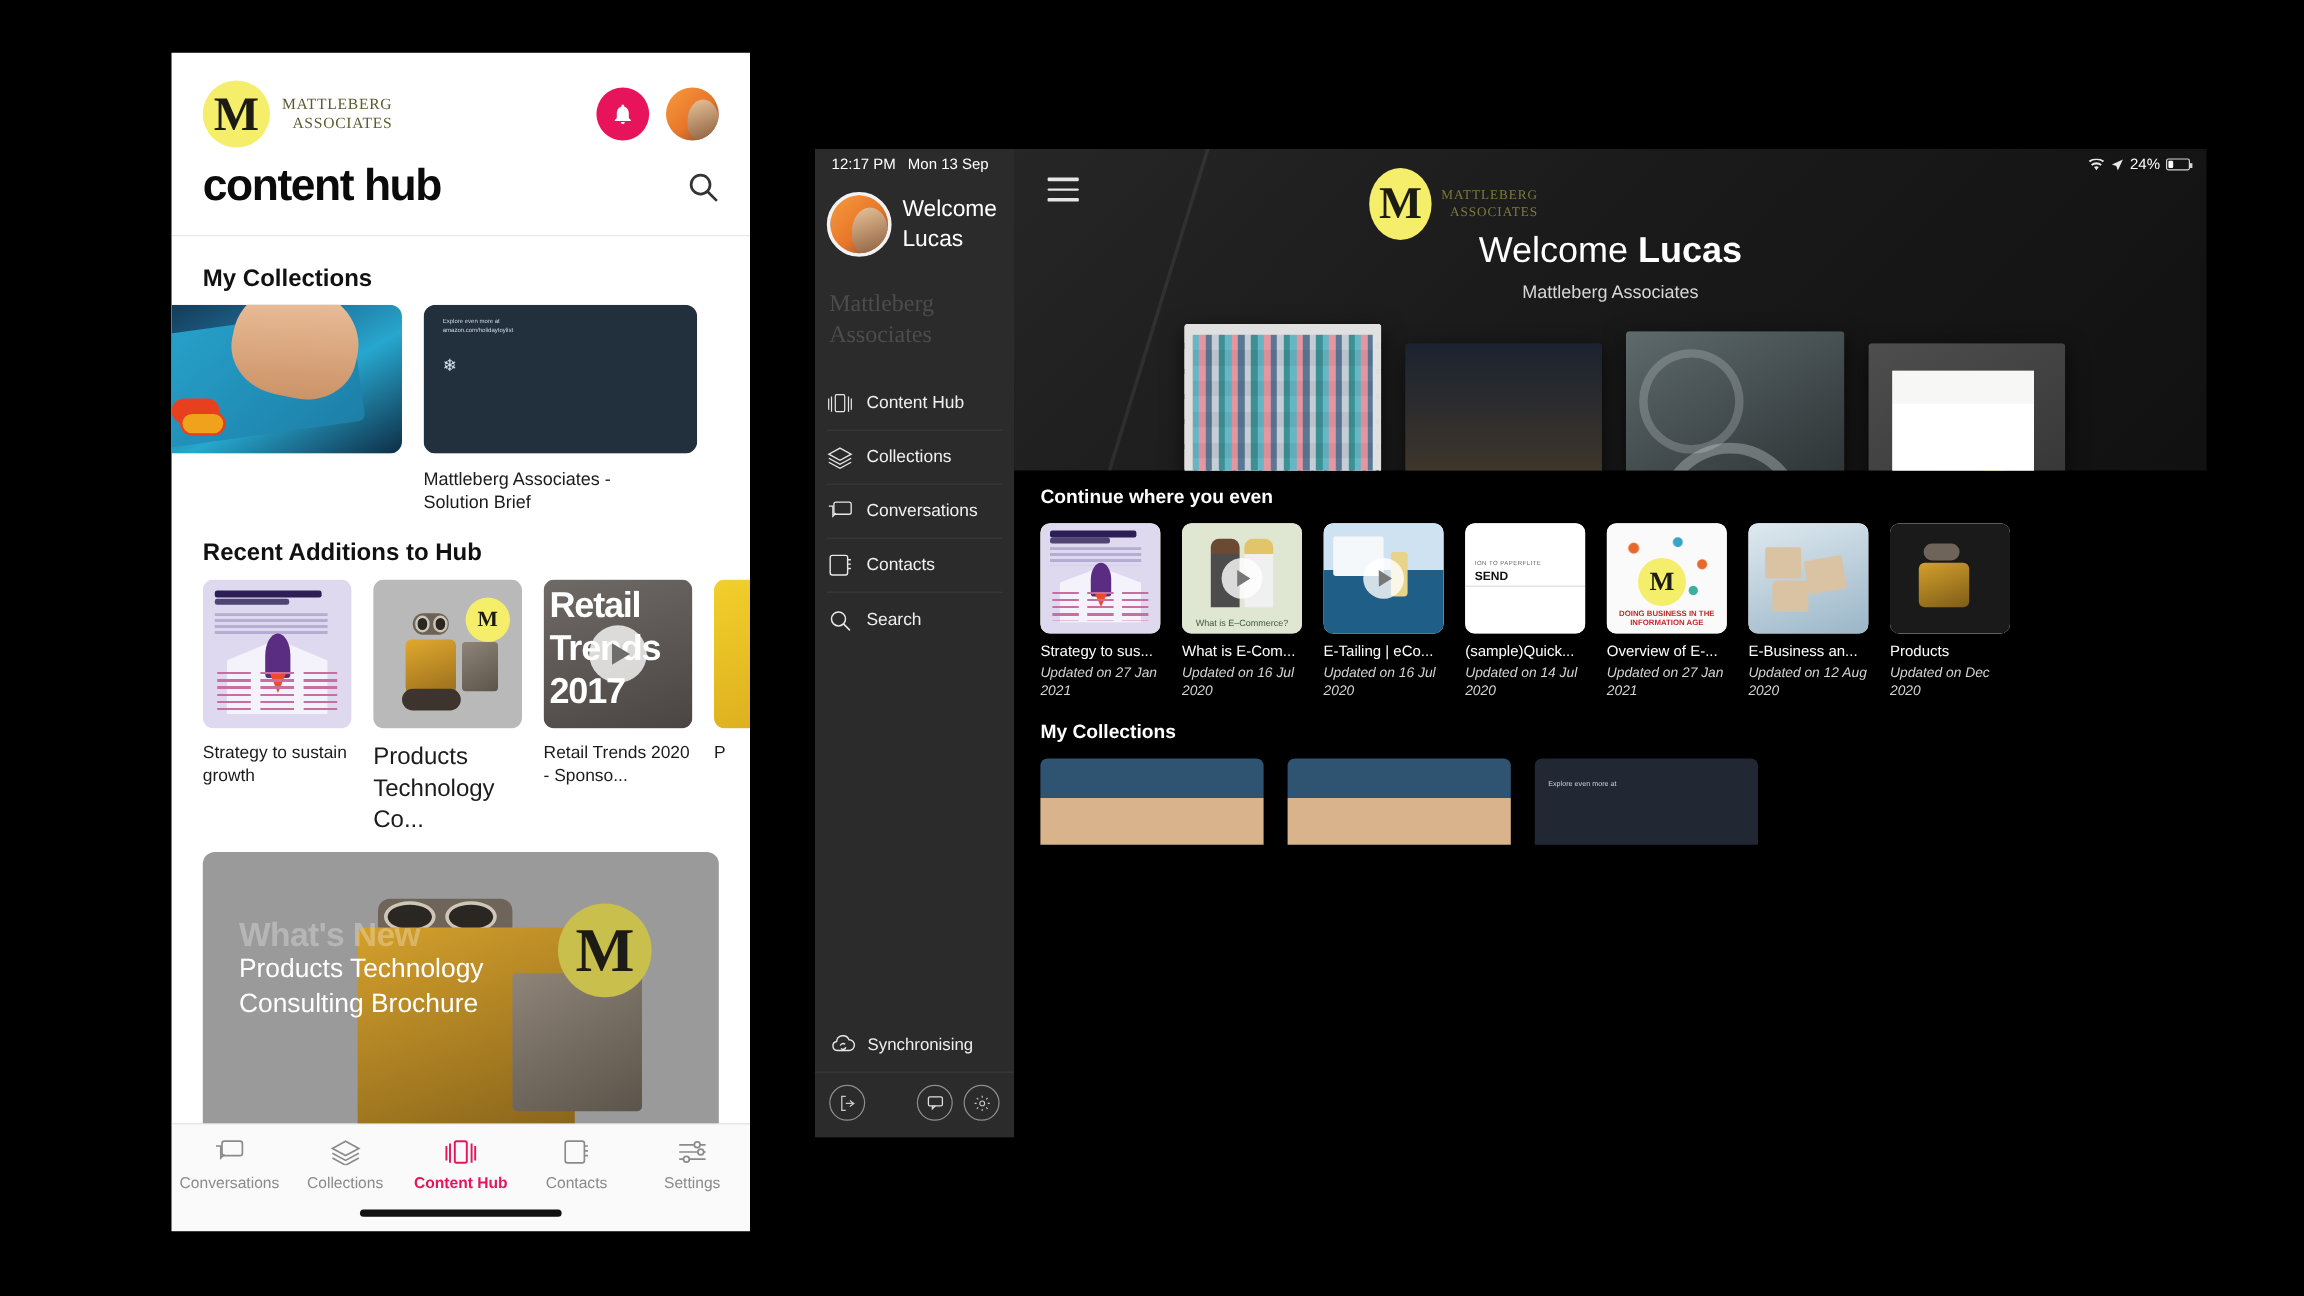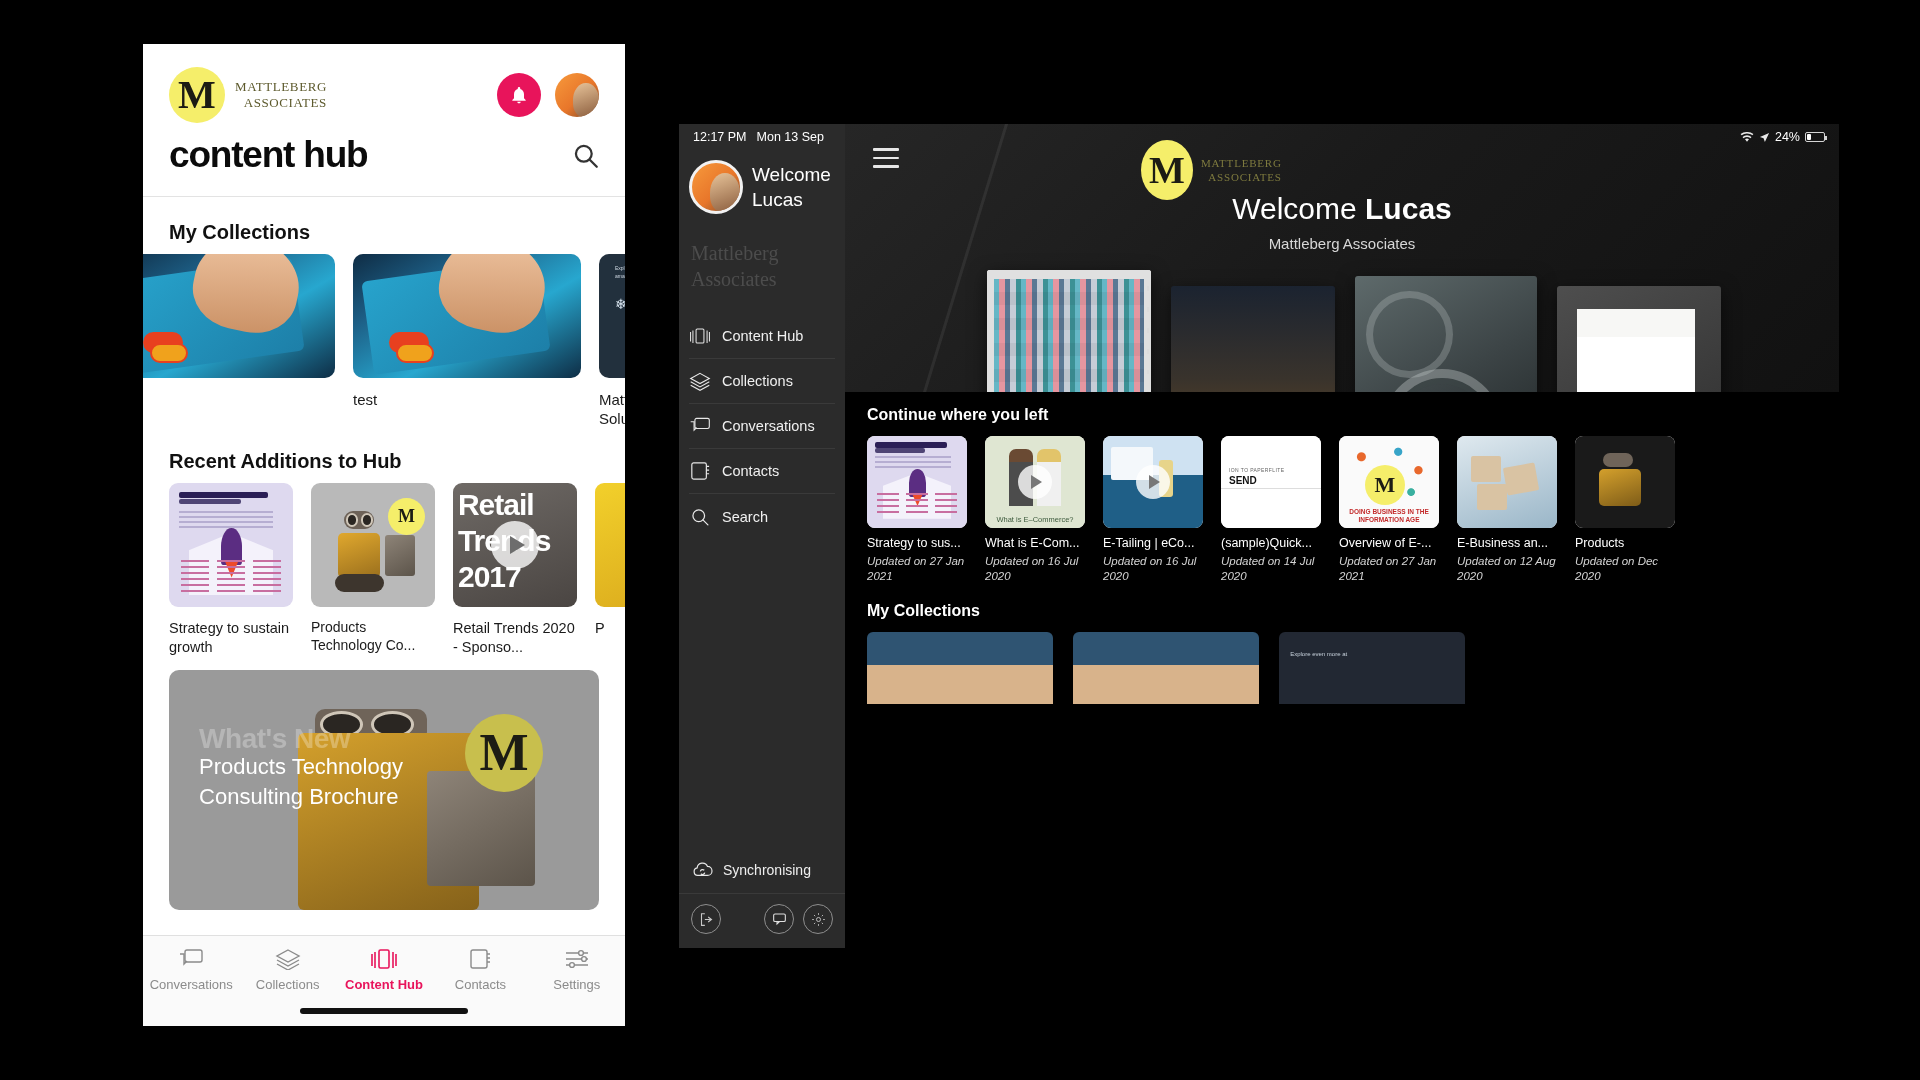--- a/index.html
+++ b/index.html
@@ -334,31 +334,20 @@
             <div class="art-card">
               <div class="cc"></div>
                 <div class="finger"></div>
                 <div class="chip1"></div>
                 <div class="chip2"></div>
             </div>
           </div>
         </div>
         <div class="coll-card">
           <div class="coll-thumb">
-            <div class="art-card">
-              <div class="cc"></div>
-                <div class="finger"></div>
-                <div class="chip1"></div>
-                <div class="chip2"></div>
-            </div>
-          </div>
-          <div class="coll-label">test</div>
-        </div>
-        <div class="coll-card">
-          <div class="coll-thumb">
             <div class="art-tv">
               <div class="amz">Explore even more at<br>amazon.com/holidaytoylist</div>
               <div class="snow">❄</div>
 
             </div>
           </div>
           <div class="coll-label">Mattleberg Associates - Solution Brief</div>
         </div>
       </div>
 
@@ -385,21 +374,21 @@
             <div class="art-we">
               <div class="head"></div>
                 <div class="eye e1"></div>
                 <div class="eye e2"></div>
               <div class="body"></div>
                 <div class="trk"></div>
                 <div class="cube"></div>
               <div class="logo">M</div>
             </div>
           </div>
-          <div class="coll-label" style="width:124px;font-size:14px">Products Technology Co...</div>
+          <div class="coll-label" style="width:124px;font-size:20px">Products Technology Co...</div>
         </div>
         <div style="width:124px">
           <div style="width:124px;height:124px;border-radius:9px;overflow:hidden">
             <div class="art-rt">
               <div class="t1">Retail</div>
                 <div class="t2">Trends</div>
                 <div class="t3">2017</div>
               <div class="play"></div>
             </div>
           </div>
@@ -614,21 +603,21 @@
 
           </div>
           <div class="bigcard" style="margin-top:16px">
             <div class="sw sw-report"></div>
 
           </div>
         </div>
       </div>
 
       <div class="tb-sec">
-        <div class="tb-sec-h">Continue where you left</div>
+        <div class="tb-sec-h">Continue where you even</div>
         <div class="tb-strip">
 
           <div class="sm">
             <div class="th">
               <div class="art-doc">
                 <div class="hd"></div>
                   <div class="hd2"></div>
                   <div class="para"></div>
                 <div class="house"></div>
                   <div class="rocket"></div>

